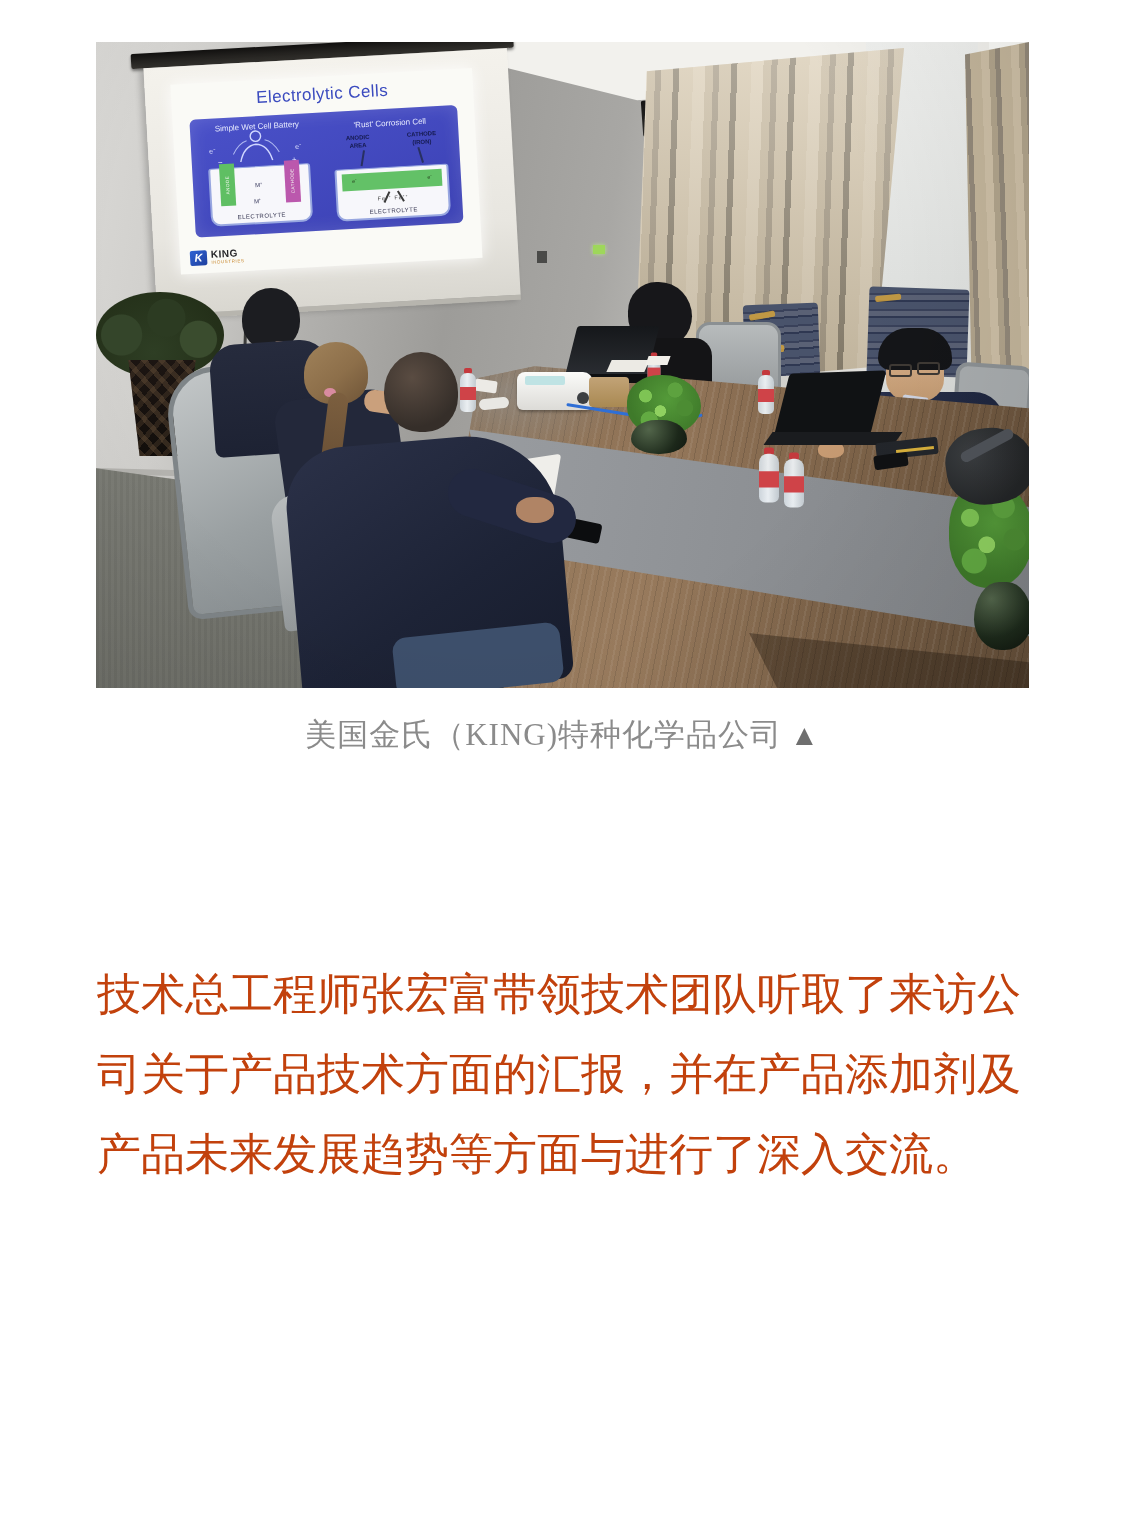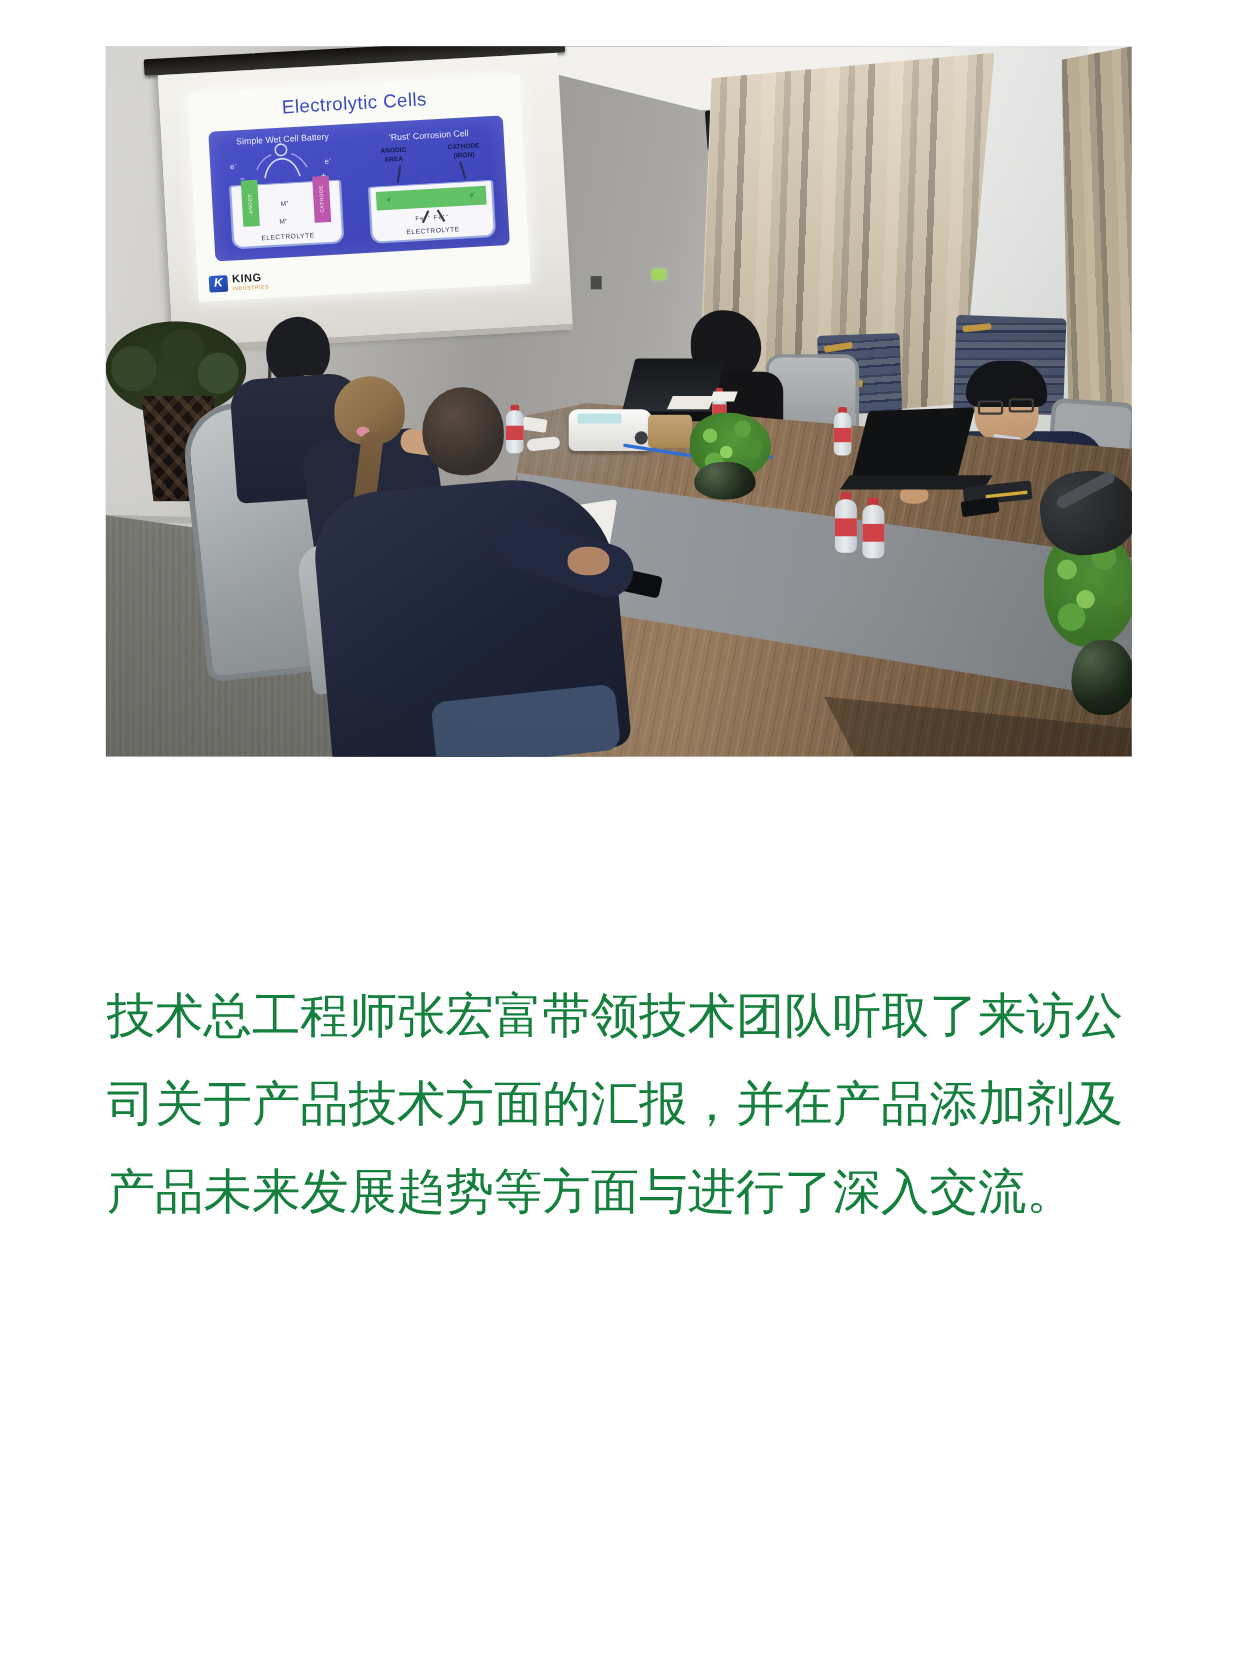--- a/index.html
+++ b/index.html
@@ -283,21 +283,21 @@
       repeating-linear-gradient(-48deg, rgba(80,62,44,.4) 0 5px, rgba(0,0,0,0) 5px 13px),
       linear-gradient(#1c1512,#120e0b); }
 
   
   .caption { margin-top:24px; text-align:center; font-family:"Liberation Serif", serif;
     font-size:31px; line-height:46px; color:#8b8b8b; letter-spacing:1px; }
   .caption .tri { color:#6f6f6f; margin-left:8px; font-family:"Liberation Sans", sans-serif; font-size:29px; }
 
   
   .article { margin:196px 96px 0 97px; }
-  .article p { margin:0 0 40px 0; font-size:44px; line-height:80px; color:#15803d;
+  .article p { margin:0 0 40px 0; font-size:44px; line-height:80px; color:#c2410c;
     letter-spacing:0; text-align:left; word-break:break-all; }
 </style>
 </head>
 <body>
 
 <div class="page">
 
   <figure class="photo-wrap">
     <div class="photo">
 
@@ -485,18 +485,19 @@
       <div class="abs p-c-head"></div>
       <div class="abs p-c-arm"></div>
       <div class="abs p-c-hand"></div>
 
       <div class="abs basket-leaves"></div>
       <div class="abs basket"></div>
 
     </div>
   </figure>
 
+  <div class="caption"><span>美国金氏（KING)特种化学品公司</span><span class="tri">▲</span></div>
 
   <div class="article">
     <p>技术总工程师张宏富带领技术团队听取了来访公司关于产品技术方面的汇报，并在产品添加剂及产品未来发展趋势等方面与进行了深入交流。</p>
   </div>
 
 </div>
 
 </body></html>

